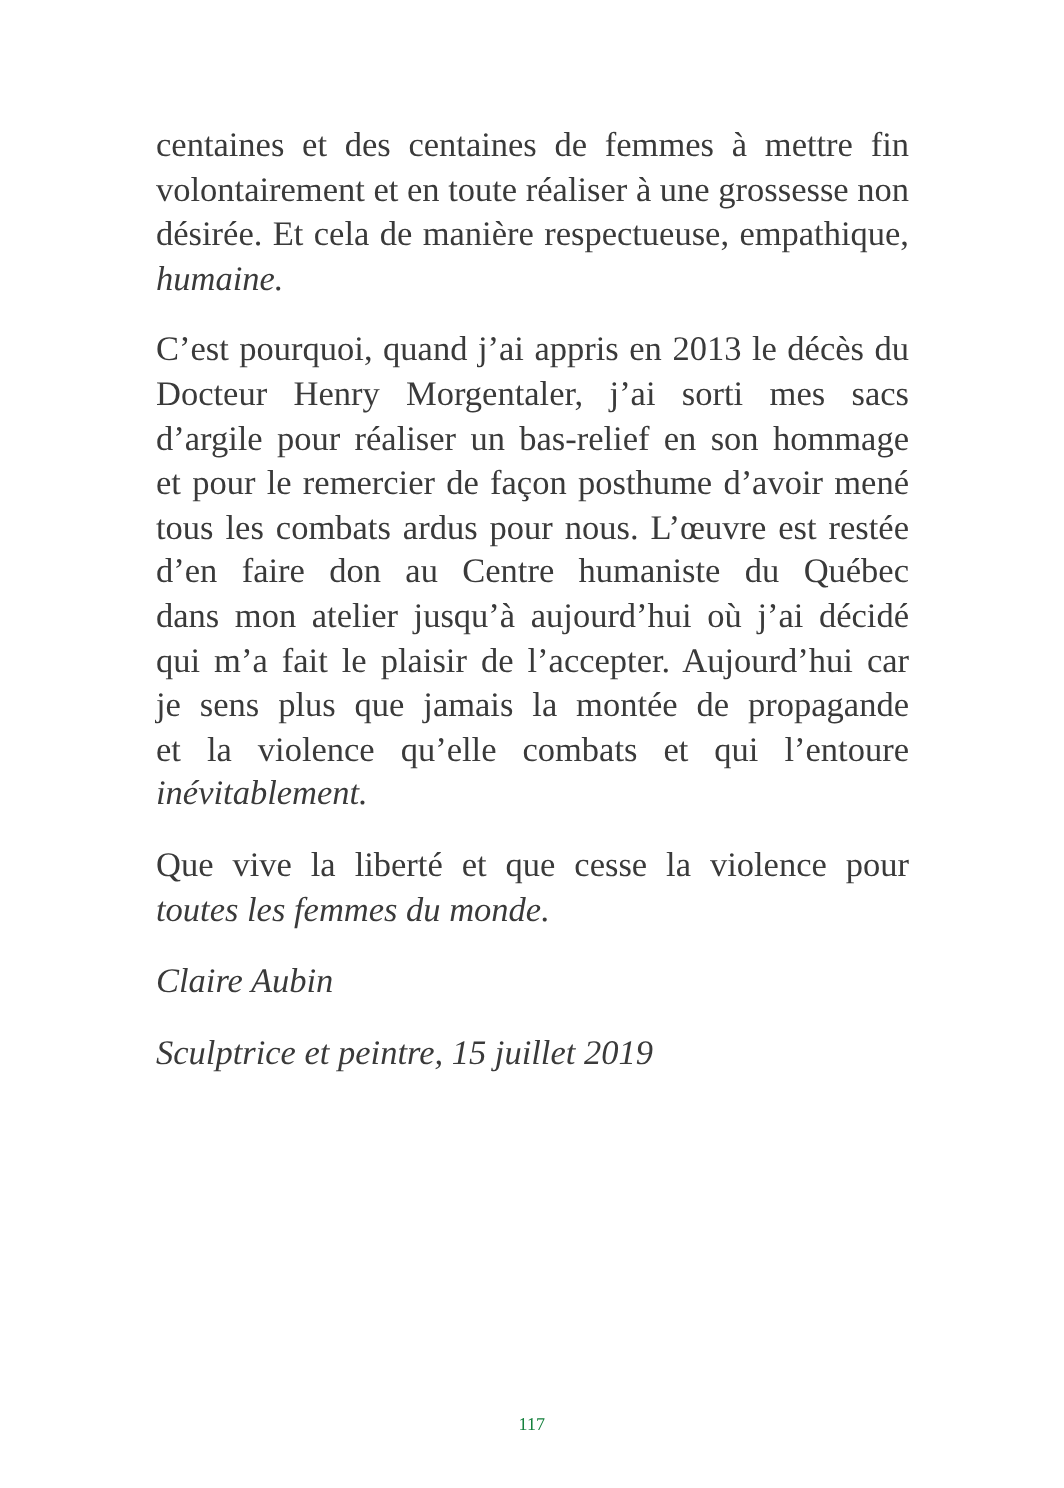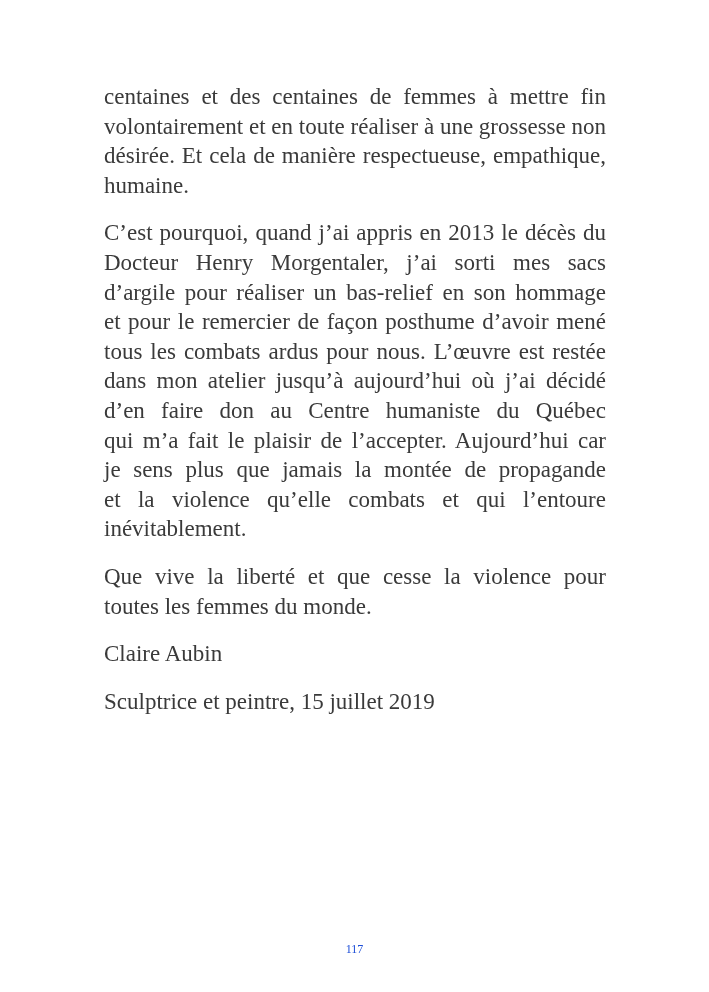--- a/index.html
+++ b/index.html
@@ -28,51 +28,52 @@
     }
     .line {
       display: block;
       text-align: justify;
       text-align-last: justify;
       white-space: nowrap;
       height: 29.6px;
     }
     .line.last {
       text-align-last: left;
+      font-style: italic;
     }
     .page-number {
       position: absolute;
       left: 0;
       width: 709px;
       top: 942px;
       text-align: center;
       font-size: 12px;
-      color: #1d4ed8;
+      color: #15803d;
     }
   </style>
 </head>
 <body>
 
 <div class="page-body">
 
   <div class="para">
     <span class="line">centaines et des centaines de femmes à mettre fin</span>
     <span class="line">volontairement et en toute réaliser à une grossesse non</span>
     <span class="line">désirée. Et cela de manière respectueuse, empathique,</span>
     <span class="line last">humaine.</span>
   </div>
 
   <div class="para">
     <span class="line">C’est pourquoi, quand j’ai appris en 2013 le décès du</span>
     <span class="line">Docteur Henry Morgentaler, j’ai sorti mes sacs</span>
     <span class="line">d’argile pour réaliser un bas-relief en son hommage</span>
     <span class="line">et pour le remercier de façon posthume d’avoir mené</span>
     <span class="line">tous les combats ardus pour nous. L’œuvre est restée</span>
+    <span class="line">d’en faire don au Centre humaniste du Québec</span>
     <span class="line">dans mon atelier jusqu’à aujourd’hui où j’ai décidé</span>
-    <span class="line">d’en faire don au Centre humaniste du Québec</span>
     <span class="line">qui m’a fait le plaisir de l’accepter. Aujourd’hui car</span>
     <span class="line">je sens plus que jamais la montée de propagande</span>
     <span class="line">et la violence qu’elle combats et qui l’entoure</span>
     <span class="line last">inévitablement.</span>
   </div>
 
   <div class="para">
     <span class="line">Que vive la liberté et que cesse la violence pour</span>
     <span class="line last">toutes les femmes du monde.</span>
   </div>

